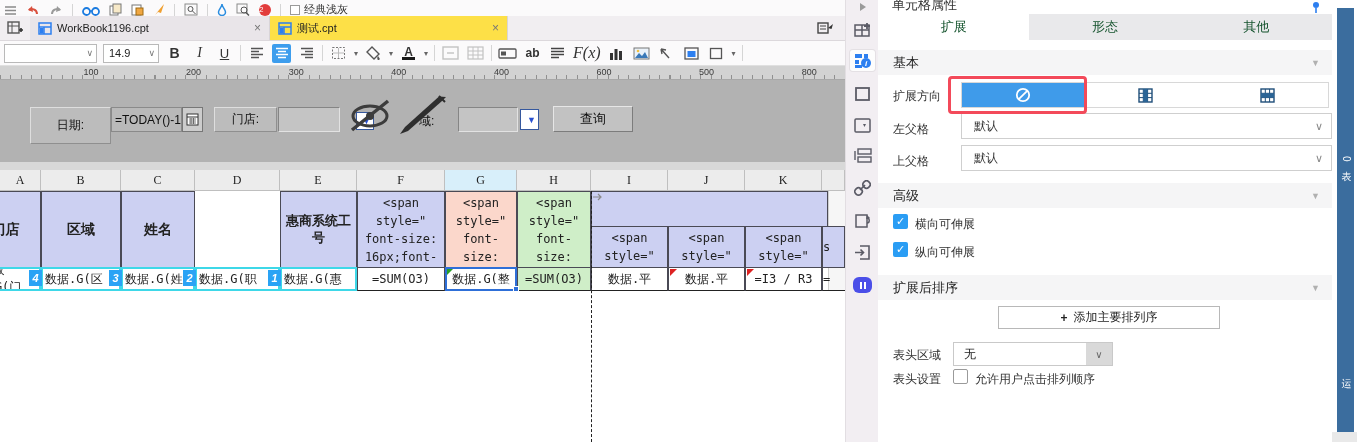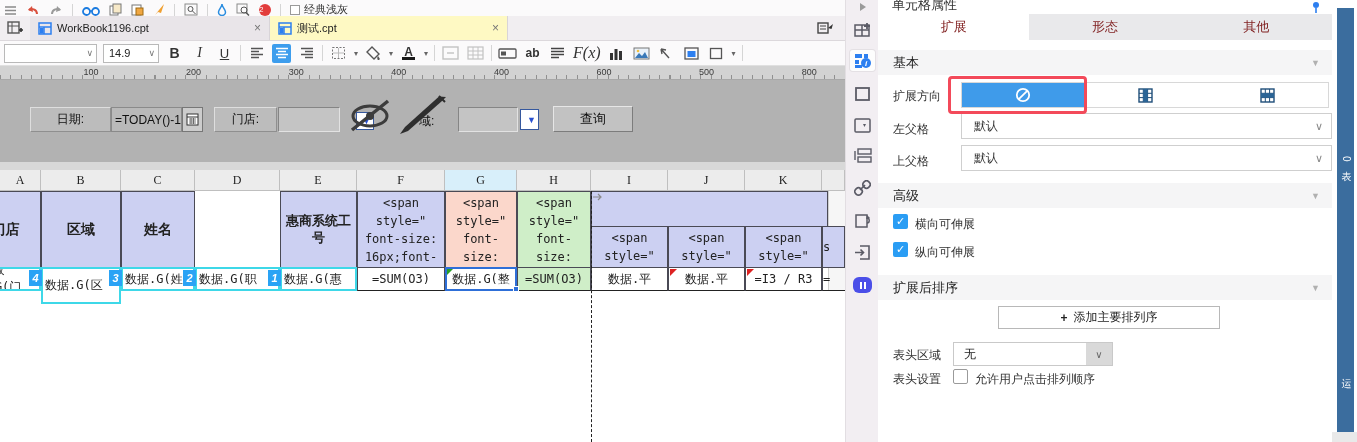--- a/index.html
+++ b/index.html
@@ -13,21 +13,21 @@
 .tsep{width:1px;height:12px;background:#d5d5d5}
 .badge-red{width:12px;height:12px;border-radius:50%;background:#e23c3c;color:#fff;font-size:8px;line-height:12px;text-align:center}
 .cbx{width:10px;height:10px;border:1px solid #9a9a9a;background:#fff}
 .theme-label{font-size:11px;color:#333;line-height:13px}
 
 #tabbar{left:0;top:16px;width:845px;height:25px;background:#f1eef1;border-bottom:1px solid #dcd8dc;display:flex;align-items:stretch}
 .newbtn{width:30px;display:flex;align-items:center;justify-content:center}
 .dtab{display:flex;align-items:center;gap:5px;padding:0 8px;border-right:1px solid #d8d4d8;font-size:11px;color:#222}
 .dtab .x{color:#777;font-size:12px;margin-left:auto}
 .tab1{width:240px;background:#e9e5e9}
-.tab2{width:238px;background:#fef9c3}
+.tab2{width:238px;background:#fde047}
 
 #ftoolbar{left:0;top:41px;width:845px;height:25px;background:#fbfafb;border-bottom:1px solid #e0e0e0;display:flex;align-items:center;gap:6px;padding-left:4px}
 .combo{height:19px;background:#fff;border:1px solid #b9b9b9;display:flex;align-items:center;font-size:11px}
 .combo .chev{margin-left:auto;color:#777;font-size:9px;padding:0 3px}
 .tbtn{height:19px;min-width:19px;display:flex;align-items:center;justify-content:center;color:#333}
 .tbtn.on{background:#3d9ded;border-radius:2px}
 .fsep{width:1px;height:16px;background:#d5d5d5}
 .gray{color:#c2c2c2}
 .dd{font-size:8px;color:#666}
 
@@ -64,21 +64,21 @@
 #gridscroll{position:absolute;left:828px;top:0;width:17px;height:272px;background:#f6f6f6;border-left:1px solid #cfcfcf}
 #gridscroll .up{height:20px;border-bottom:1px solid #dcdcdc;color:#707070;font-size:9px;text-align:center;line-height:20px}
 
 #pstrip{left:845px;top:0;width:33px;height:442px;background:#f2eef2;border-left:1px solid #e2dee2}
 .sicon{position:absolute;left:0;width:33px;display:flex;justify-content:center;color:#5b5b66}
 .sel-ic{background:#fdfdfd;border-radius:3px;box-shadow:0 0 0 1px #e4e0e4;padding:2px 0}
 
 #panel{left:878px;top:0;width:454px;height:442px;background:#fff}
 #ptitle{position:absolute;left:14px;top:-4px;font-size:13px;color:#333}
 #ptabs{position:absolute;left:0;top:14px;width:454px;height:26px;background:#e9e9eb;display:flex}
-.ptab{flex:1;display:flex;align-items:center;justify-content:center;font-size:13px;color:#7f1d1d}
+.ptab{flex:1;display:flex;align-items:center;justify-content:center;font-size:13px;color:#14532d}
 .ptab.active{background:#fff}
 .sechead{position:absolute;left:0;width:454px;height:25px;background:#f5f5f6;display:flex;align-items:center;padding:0 12px 0 15px;font-size:13px;color:#222}
 .sechead .ar{margin-left:auto;color:#b0b0b0;font-size:9px}
 .plabel{position:absolute;font-size:12px;color:#333}
 .pselect{position:absolute;height:26px;border:1px solid #cfcfcf;background:#fff;display:flex;align-items:center;padding:0 8px 0 12px;font-size:12px;color:#333}
 .pselect .chev{margin-left:auto;color:#888;font-size:11px}
 .segctl{position:absolute;left:83px;top:82px;width:368px;height:26px;border:1px solid #d8d8d8;background:#fff;display:flex}
 .seg{flex:1;display:flex;align-items:center;justify-content:center}
 .seg.on{background:#3f9bea}
 #redbox{position:absolute;left:70px;top:76px;width:139px;height:38px;border:3px solid #f34a5a;border-radius:4px;z-index:9}
@@ -320,21 +320,21 @@
       <span class="rlab" style="left: 181.6px;">200</span>
       <span class="rlab" style="left: 284.2px;">300</span>
       <span class="rlab" style="left: 386.8px;">400</span>
       <span class="rlab" style="left: 489.4px;">400</span>
       <span class="rlab" style="left: 592px;">600</span>
       <span class="rlab" style="left: 694.6px;">500</span>
       <span class="rlab" style="left: 797.2px;">800</span>
     </div>
 
   <div id="canvas" class="abs">
-    <div class="wlabel abs" style="left:30px;top:27px;width:81px;height:25px">
+    <div class="wlabel abs" style="left:30px;top:27px;width:81px;height:37px">
         <span>日期:</span>
       </div>
     <div class="wflat abs" style="left:111px;top:27px;width:71px;height:25px">
         <span>=TODAY()-1</span>
       </div>
     <div class="calbtn abs" style="left:182px;top:27px;width:21px;height:25px">
         <svg width="13" height="13">
           <rect x="1" y="1" width="11" height="11" fill="#fff" stroke="#333"></rect>
           <path d="M1 4h11" stroke="#333"></path>
           <path d="M3 6h7M3 8h7M3 10h7M5 5v6M7.5 5v6" stroke="#555" stroke-width="0.8"></path>
@@ -489,21 +489,21 @@
 size:</div>
       <div class="gcell hlav" style="left: 591px; top: 21px; width: 237px; height: 36px;"></div>
       <div class="gcell hlav hpre" style="left: 591px; top: 56px; width: 77px; height: 42px;">&lt;span
 style="</div>
       <div class="gcell hlav hpre" style="left: 668px; top: 56px; width: 77px; height: 42px;">&lt;span
 style="</div>
       <div class="gcell hlav hpre" style="left: 745px; top: 56px; width: 77px; height: 42px;">&lt;span
 style="</div>
       <div class="gcell hlav hpre" style="left: 822px; top: 56px; width: 23px; height: 42px; justify-content: flex-start;">s</div>
       <div class="gcell dcell cyansel" style="left: -30px; top: 97px; width: 71px; height: 24px; justify-content: flex-end; padding-right: 14px;">数据.G(门</div>
-      <div class="gcell dcell cyansel" style="left: 41px; top: 97px; width: 80px; height: 37px; justify-content: flex-start; padding-left: 2px;">数据.G(区</div>
+      <div class="gcell dcell cyansel" style="left: 41px; top: 97px; width: 80px; height: 24px; justify-content: flex-start; padding-left: 2px;">数据.G(区</div>
       <div class="gcell dcell cyansel" style="left: 121px; top: 97px; width: 74px; height: 24px; justify-content: flex-start; padding-left: 2px;">数据.G(姓</div>
       <div class="gcell dcell cyansel" style="left: 195px; top: 97px; width: 85px; height: 24px; justify-content: flex-start; padding-left: 2px;">数据.G(职</div>
       <div class="gcell dcell cyansel" style="left: 280px; top: 97px; width: 77px; height: 24px; justify-content: flex-start; padding-left: 2px;">数据.G(惠</div>
       <div class="gcell dcell" style="left: 357px; top: 97px; width: 88px; height: 24px;">=SUM(O3)</div>
       <div class="gcell dcell selcell" style="left: 445px; top: 97px; width: 72px; height: 24px;">数据.G(整</div>
       <div class="gcell dcell hgrn" style="left: 517px; top: 97px; width: 74px; height: 24px;">=SUM(O3)</div>
       <div class="gcell dcell" style="left: 591px; top: 97px; width: 77px; height: 24px;">数据.平</div>
       <div class="gcell dcell" style="left: 668px; top: 97px; width: 77px; height: 24px;">数据.平</div>
       <div class="gcell dcell" style="left: 745px; top: 97px; width: 77px; height: 24px;">=I3 / R3</div>
       <div class="gcell dcell" style="left: 822px; top: 97px; width: 24px; height: 24px; justify-content: flex-start;">=</div>

